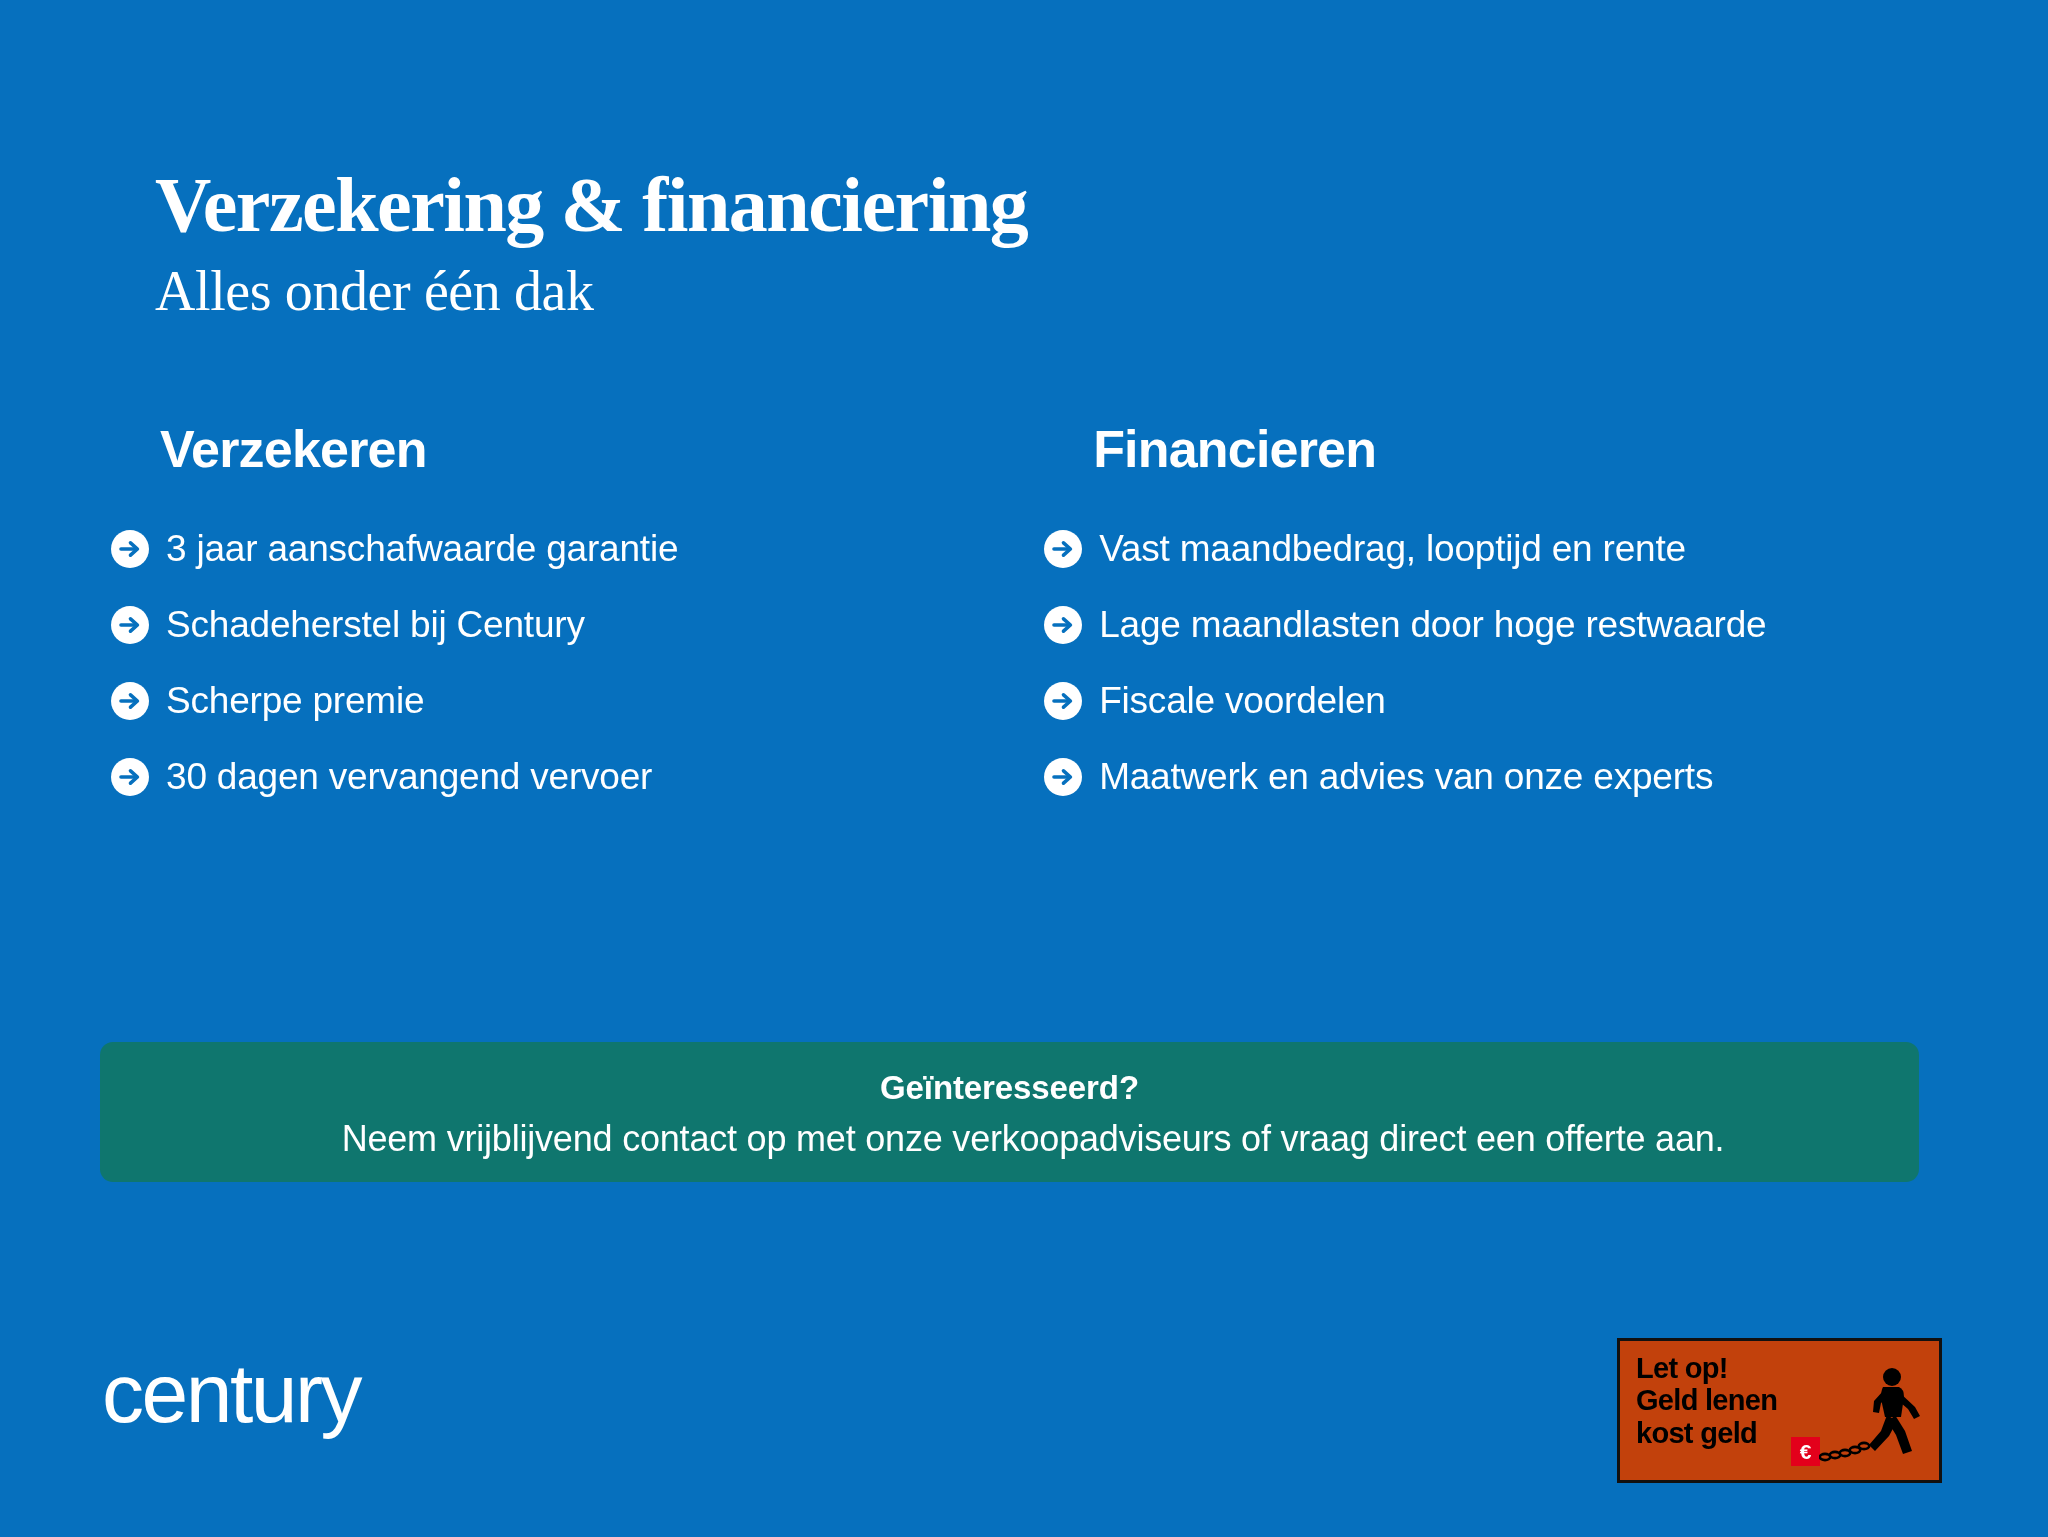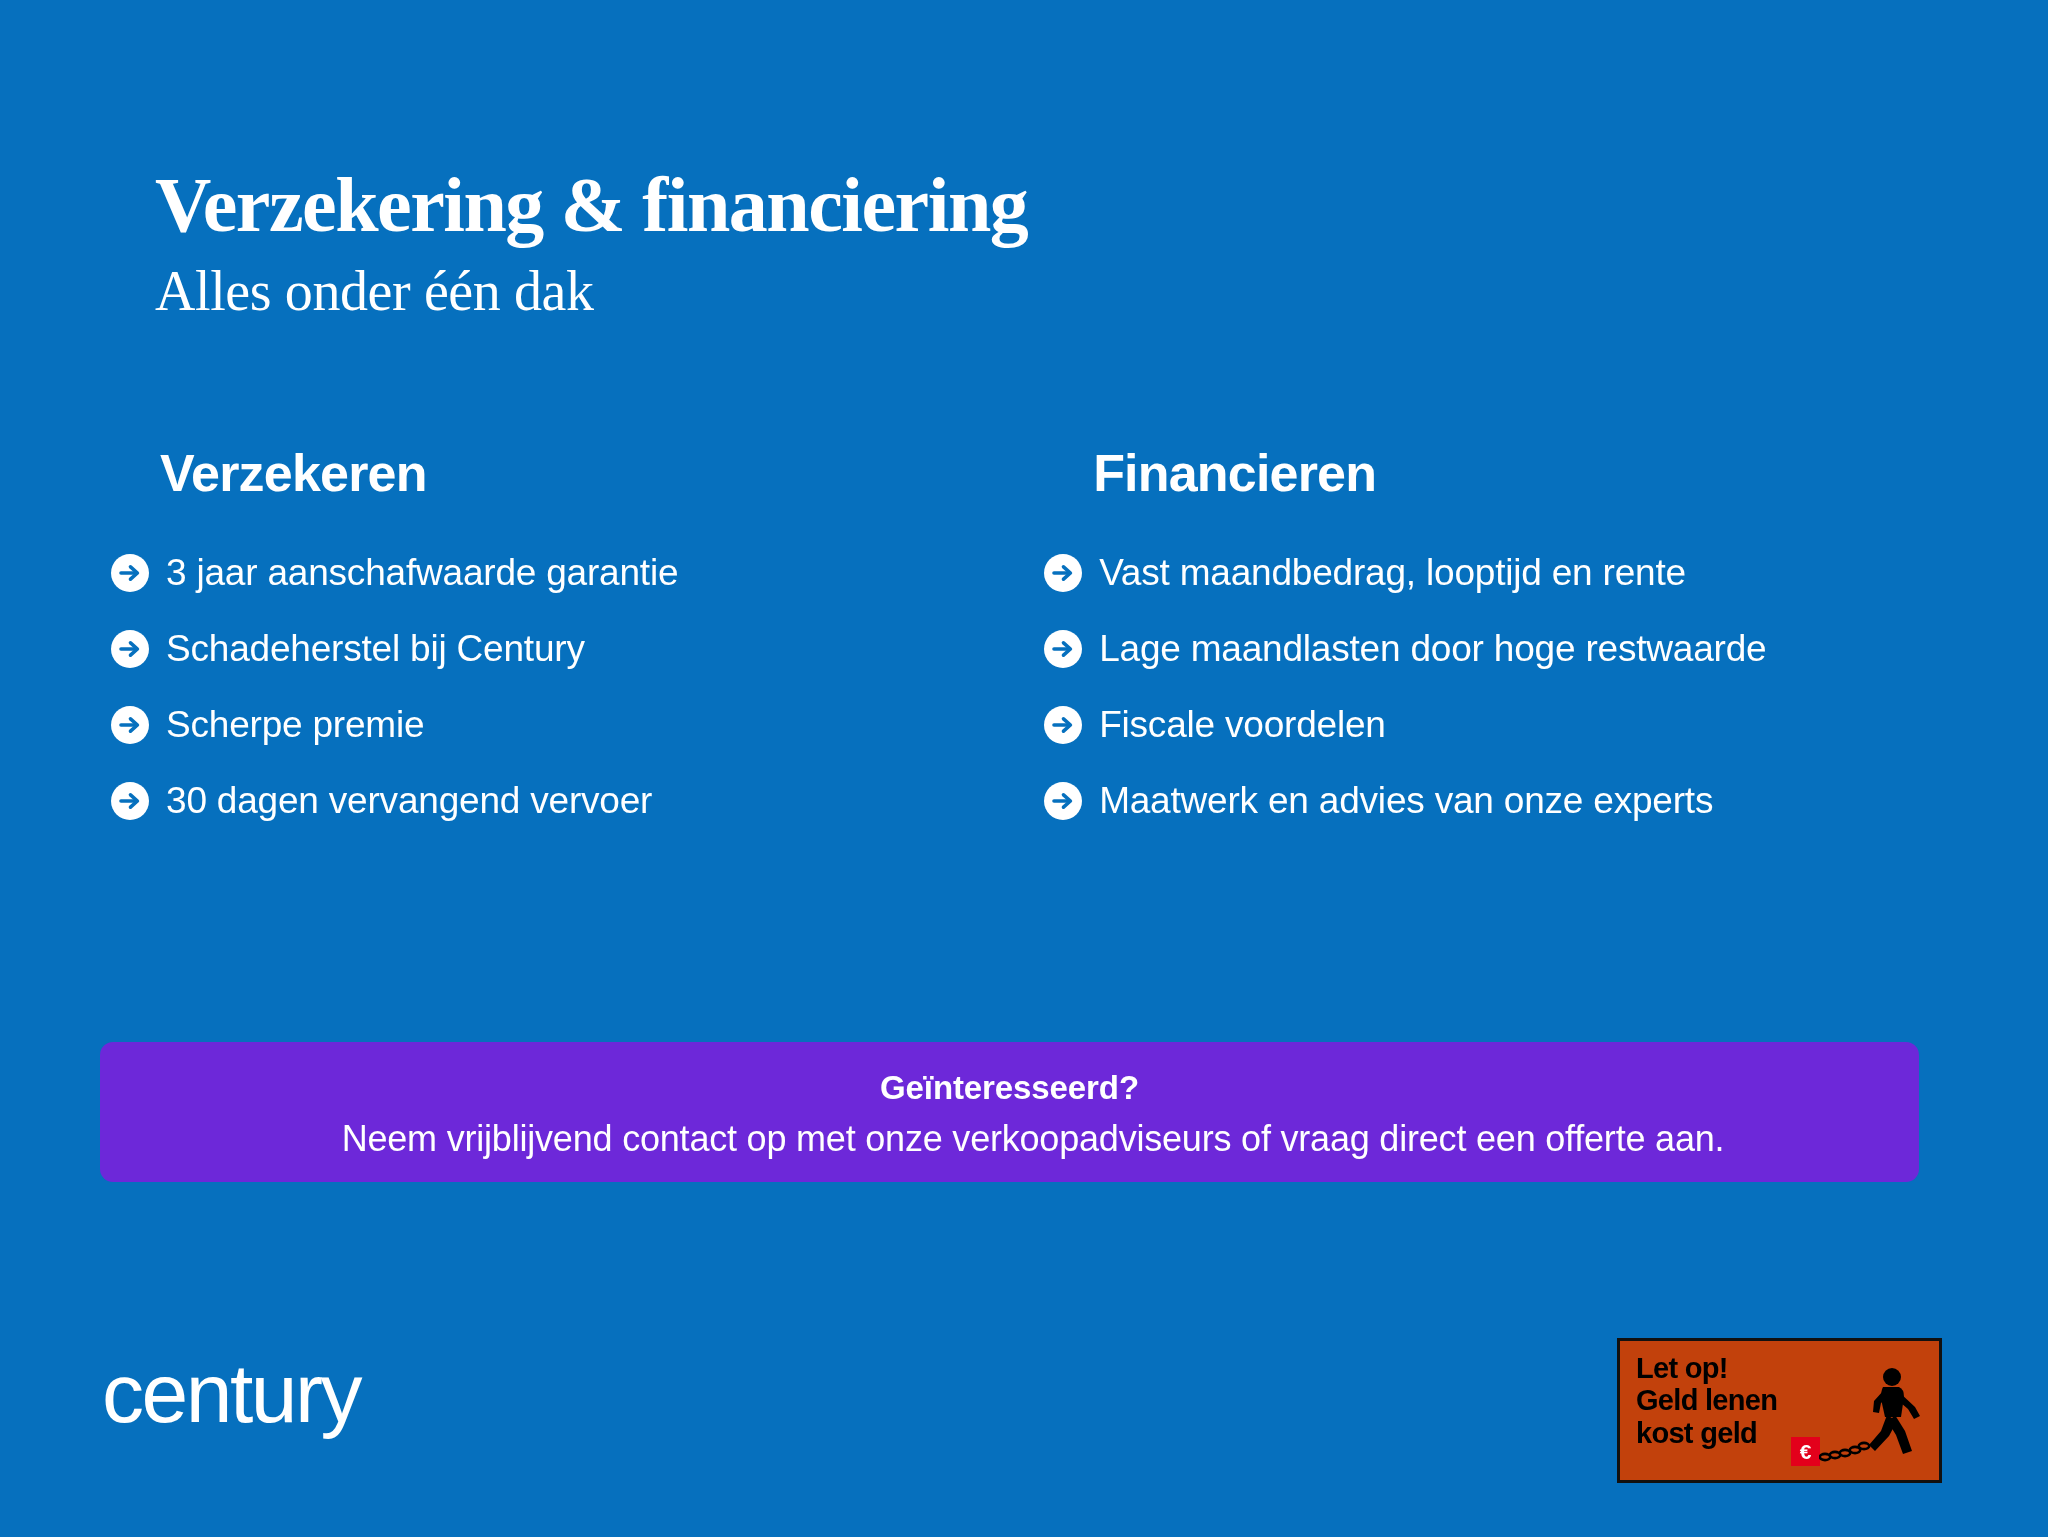--- a/index.html
+++ b/index.html
@@ -46,21 +46,21 @@
     line-height: 1.15;
     margin-top: 14px;
     color: #ffffff;
     white-space: nowrap;
   }
 
   
   .columns {
     position: absolute;
     left: 110px;
-    top: 445px;
+    top: 421px;
     width: 1860px;
     display: flex;
     gap: 36px;
   }
   .column { width: 905px; }
   .column.right { width: 935px; }
 
   .col-heading {
     font-size: 52px;
     font-weight: 700;
@@ -96,21 +96,21 @@
     color: #ffffff;
   }
 
   
   .cta {
     position: absolute;
     left: 100px;
     top: 1042px;
     width: 1819px;
     height: 140px;
-    background: #6d28d9;
+    background: #0f766e;
     border-radius: 13px;
     display: flex;
     flex-direction: column;
     align-items: center;
     justify-content: center;
     padding-top: 4px;
   }
   .cta-title {
     font-size: 33px;
     font-weight: 700;

